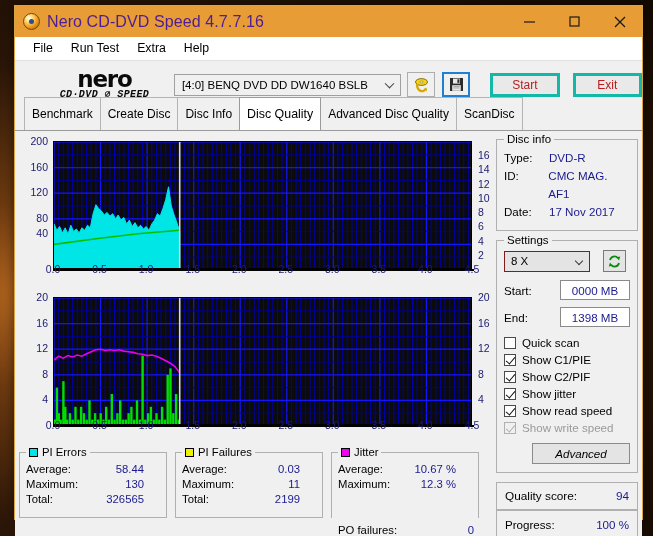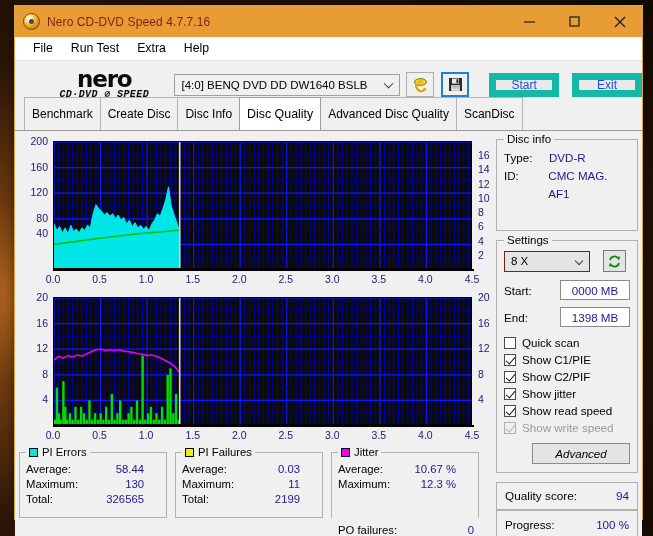--- a/index.html
+++ b/index.html
@@ -40,21 +40,21 @@
     background: radial-gradient(circle at 34% 30%, #fff 0%, #ffe08a 22%, #f0a020 55%, #9a5a07 100%);
     border: 1px solid #7a4a06;
     position: relative; flex: none;
   }
   #app-icon::after {
     content: ""; position: absolute; left: 5px; top: 5px;
     width: 5px; height: 5px; border-radius: 50%;
     background: #2a4d8f;
   }
   #title-text {
-    font-size: 12px; color: #7f1d1d; white-space: nowrap;
+    font-size: 16px; color: #4c1d95; white-space: nowrap;
     letter-spacing: .1px;
   }
   .wbtn {
     width: 45px; height: 31px; display: flex;
     align-items: center; justify-content: center;
     font-size: 13px; color: #1a1a1a;
   }
   #win-controls { margin-left: auto; display: flex; }
   .wbtn svg { display: block; }
 
@@ -103,22 +103,22 @@
   }
   .tb-icon-btn {
     width: 28px; height: 25px; margin-left: 6px;
     background: #f0f0f0; border: 1px solid #adadad;
     display: flex; align-items: center; justify-content: center;
     flex: none;
   }
   #save-btn { border: 2px solid #1f7fd0; margin-left: 7px; }
   .tb-btn {
     width: 76px; height: 24px; margin-left: 9px;
-    background: #e9e9e9; border: 7px solid #14b8a6;
-    font-size: 12px; color: #1d4ed8;
+    background: #e9e9e9; border: 3px solid #14b8a6;
+    font-size: 12px; color: #b91c1c;
     display: flex; align-items: center; justify-content: center;
   }
   #start-btn { margin-left: 20px; }
   #exit-btn { margin-left: 13px; }
 
   
   #tabstrip {
     height: 22px; display: flex; align-items: flex-end;
     padding-left: 9px; background: #f0f0f0; flex: none;
     position: relative;
@@ -162,21 +162,21 @@
   .y2labels .ytick { right: auto; left: 4px; }
 
   .plot {
     position: absolute; left: 34px; top: 6px;
     width: 419px; height: 128px;
     background: #0b0b0b;
     border: 1px solid #000;
     overflow: hidden;
   }
   .xlabels {
-    position: absolute; left: 0; top: 138px; width: 487px; height: 14px;
+    position: absolute; left: 0; top: 128px; width: 487px; height: 14px;
     font-size: 10.5px; color: #1a1a6e;
   }
   .xtick { position: absolute; transform: translateX(-50%); white-space: nowrap; }
   .axis-line {
     position: absolute; left: 34px; top: 134px; width: 421px;
     height: 2px; background: #000;
   }
 
   
   #stats-row { display: flex; margin-top: 6px; height: 66px; }
@@ -759,20 +759,24 @@
       <div class="group" id="disc-info">
         <div class="group-title">Disc info</div>
         <div class="info-row">
           <span class="info-key">Type:</span>
           <span class="info-val">DVD-R</span>
         </div>
         <div class="info-row">
           <span class="info-key">ID:</span>
           <span class="info-val">CMC MAG. AF1</span>
         </div>
+        <div class="info-row">
+          <span class="info-key">Date:</span>
+          <span class="info-val">17 Nov 2017</span>
+        </div>
       </div>
 
       <div class="group" id="settings">
         <div class="group-title">Settings</div>
 
         <div id="speed-row">
           <div id="speed-select">
             <span>8 X</span>
             <span class="chev"></span>
           </div>

